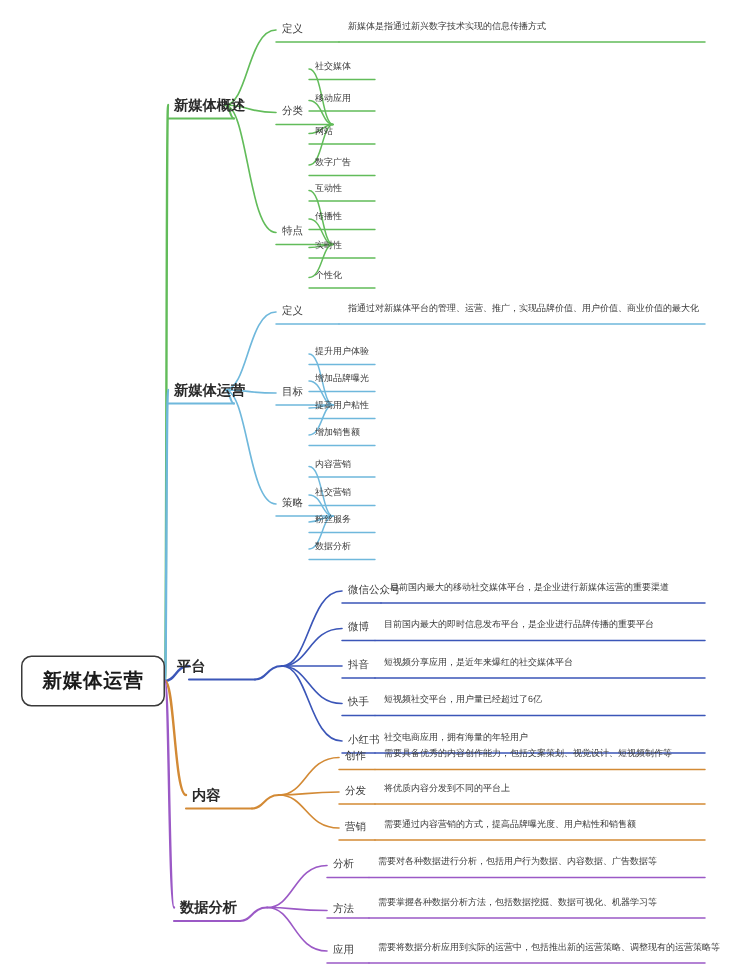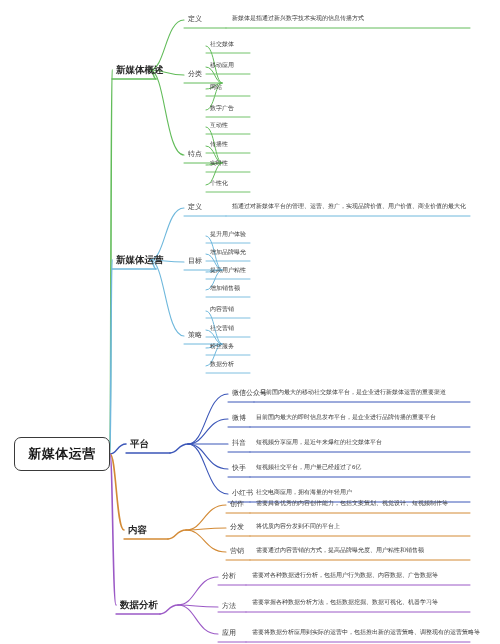--- a/index.html
+++ b/index.html
@@ -152,21 +152,21 @@
       <div class="node l2" style="left: 188px; top: 256px;">目标</div>
       <div class="node l3" style="left: 210px; top: 230px;">提升用户体验</div>
       <div class="node l3" style="left: 210px; top: 248px;">增加品牌曝光</div>
       <div class="node l3" style="left: 210px; top: 266px;">提高用户粘性</div>
       <div class="node l3" style="left: 210px; top: 284px;">增加销售额</div>
       <div class="node l2" style="left: 188px; top: 330px;">策略</div>
       <div class="node l3" style="left: 210px; top: 305px;">内容营销</div>
       <div class="node l3" style="left: 210px; top: 324px;">社交营销</div>
       <div class="node l3" style="left: 210px; top: 342px;">粉丝服务</div>
       <div class="node l3" style="left: 210px; top: 360px;">数据分析</div>
-      <div class="node l1" style="left: 130px; top: 438px;">平台</div>
+      <div class="node l1" style="left: 118px; top: 438px;">平台</div>
       <div class="node l2" style="left: 232px; top: 388px;">微信公众号</div>
       <div class="node l3 desc" style="left: 260px; top: 388px; width: 238px;">目前国内最大的移动社交媒体平台，是企业进行新媒体运营的重要渠道</div>
       <div class="node l2" style="left: 232px; top: 413px;">微博</div>
       <div class="node l3 desc" style="left: 256px; top: 413px; width: 242px;">目前国内最大的即时信息发布平台，是企业进行品牌传播的重要平台</div>
       <div class="node l2" style="left: 232px; top: 438px;">抖音</div>
       <div class="node l3 desc" style="left: 256px; top: 438px; width: 242px;">短视频分享应用，是近年来爆红的社交媒体平台</div>
       <div class="node l2" style="left: 232px; top: 463px;">快手</div>
       <div class="node l3 desc" style="left: 256px; top: 463px; width: 242px;">短视频社交平台，用户量已经超过了6亿</div>
       <div class="node l2" style="left: 232px; top: 488px;">小红书</div>
       <div class="node l3 desc" style="left: 256px; top: 488px; width: 242px;">社交电商应用，拥有海量的年轻用户</div>

